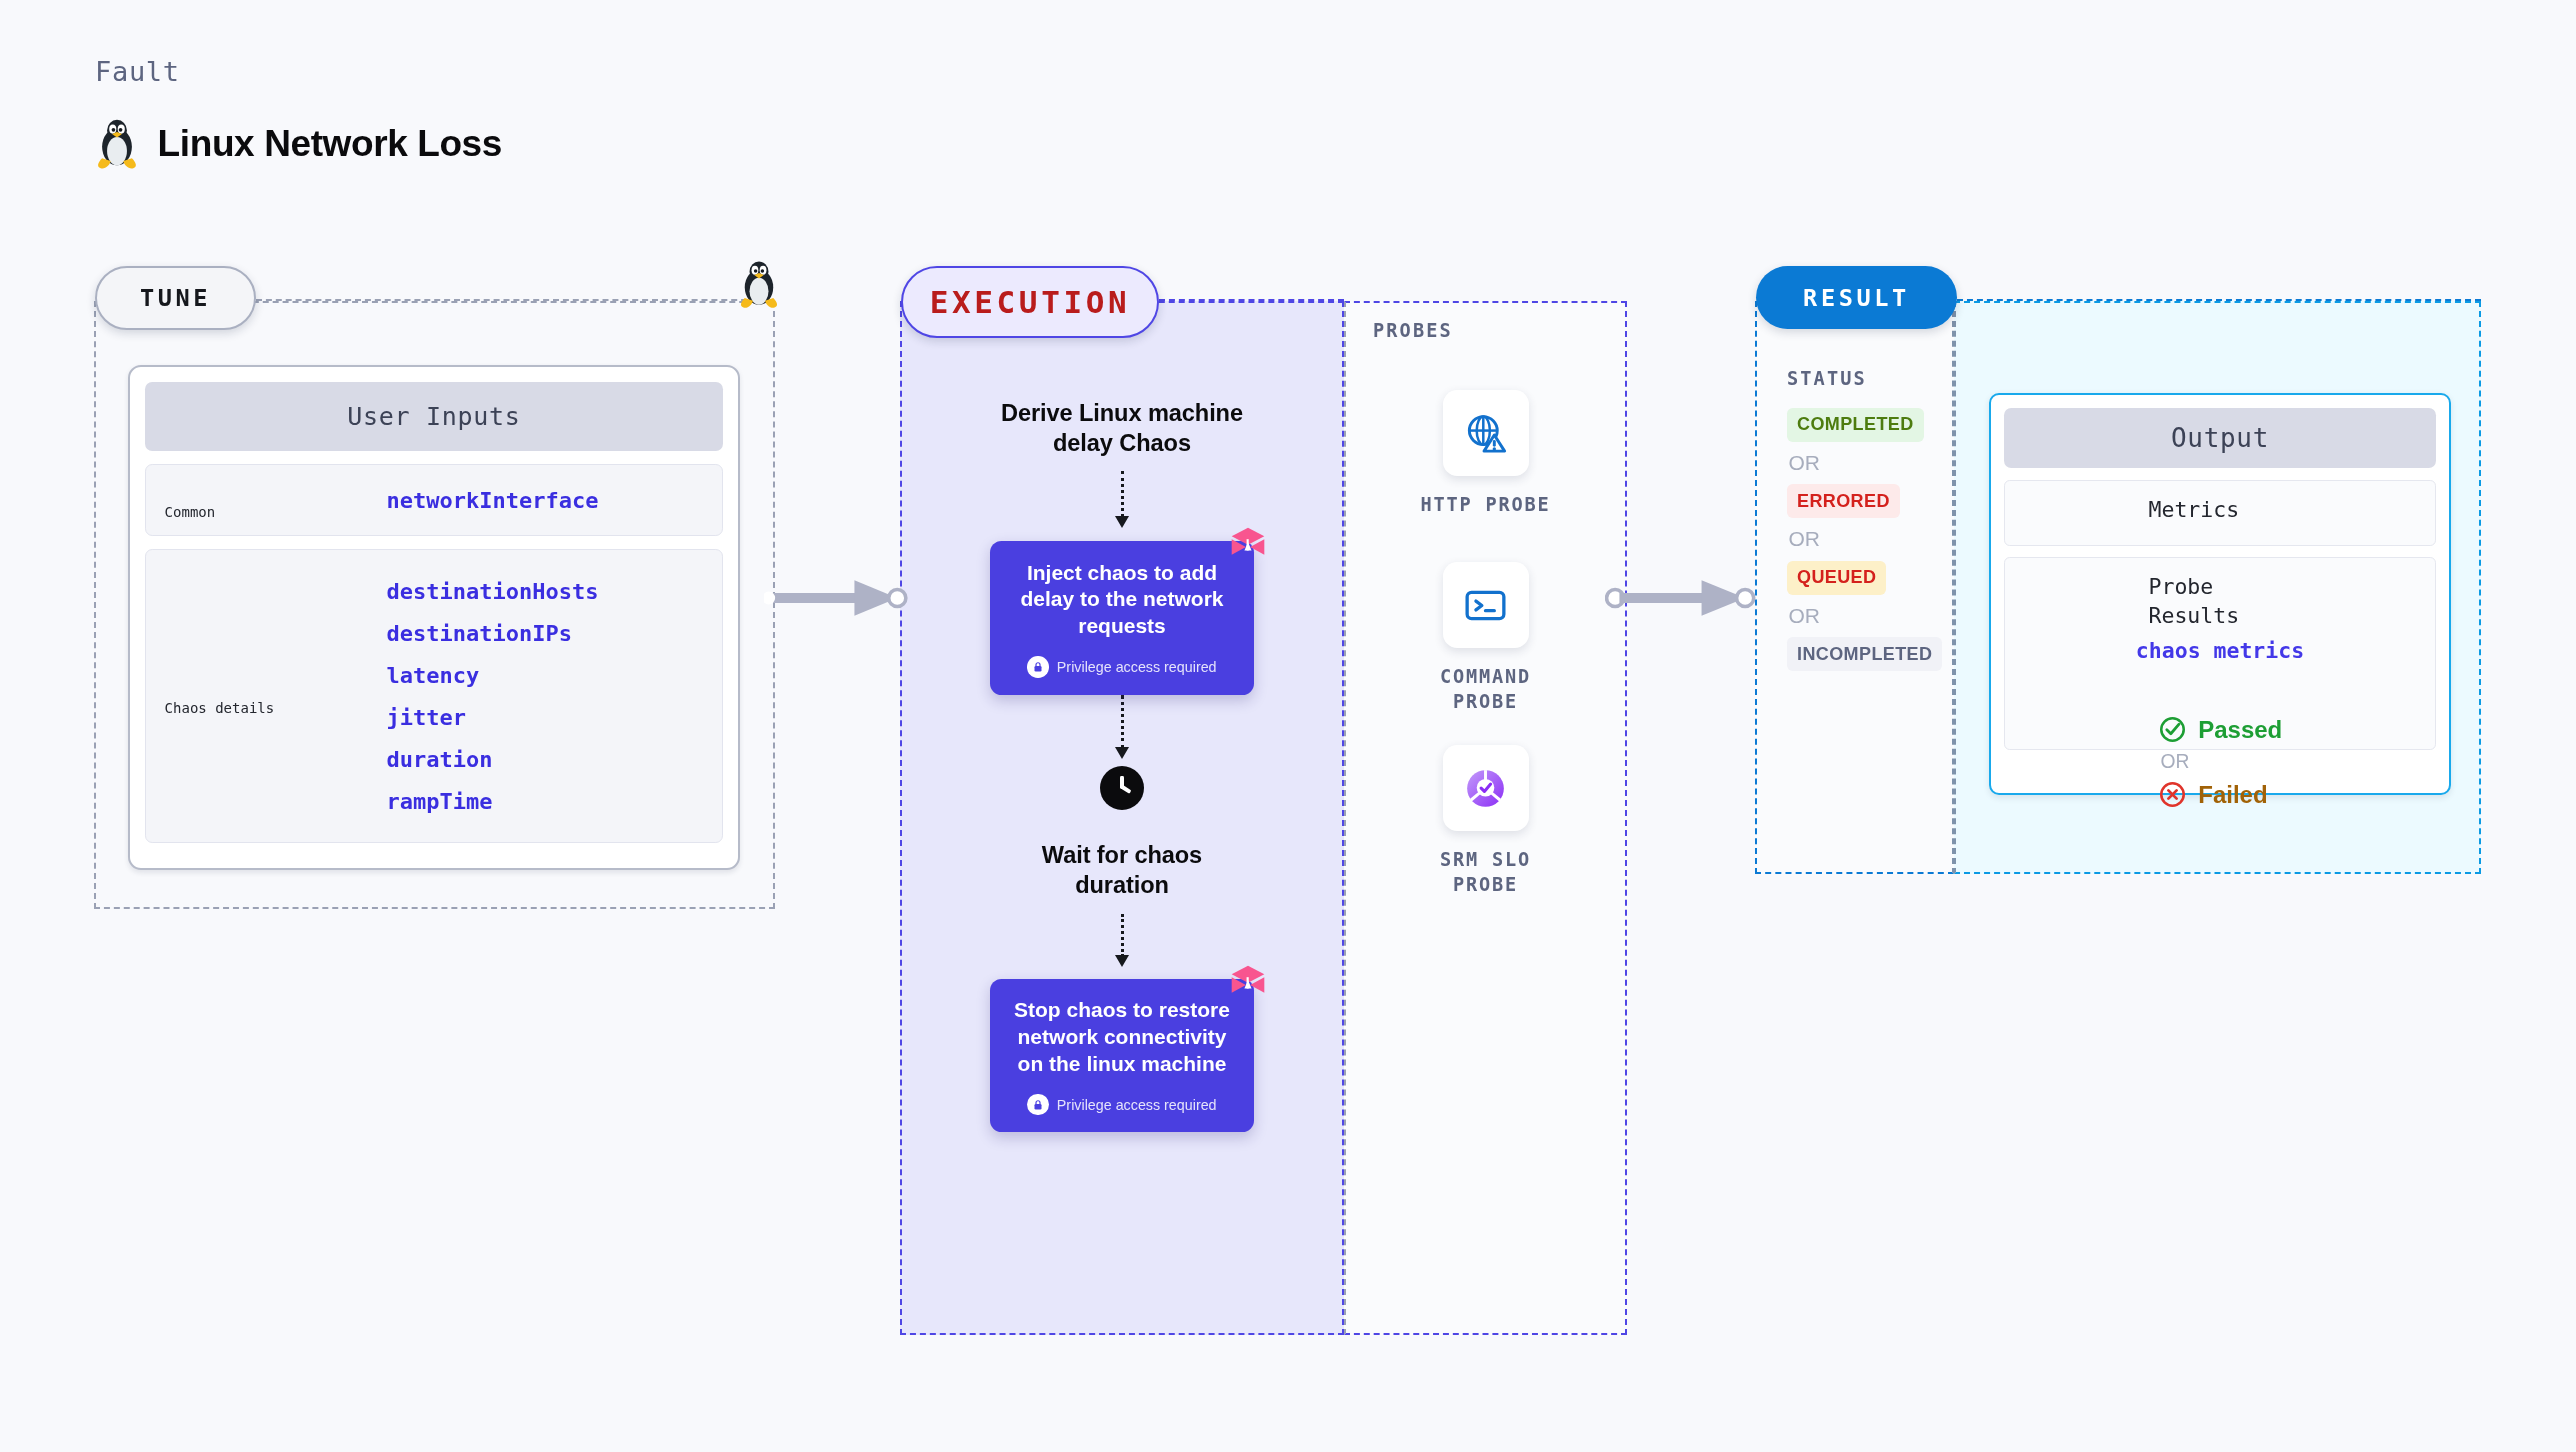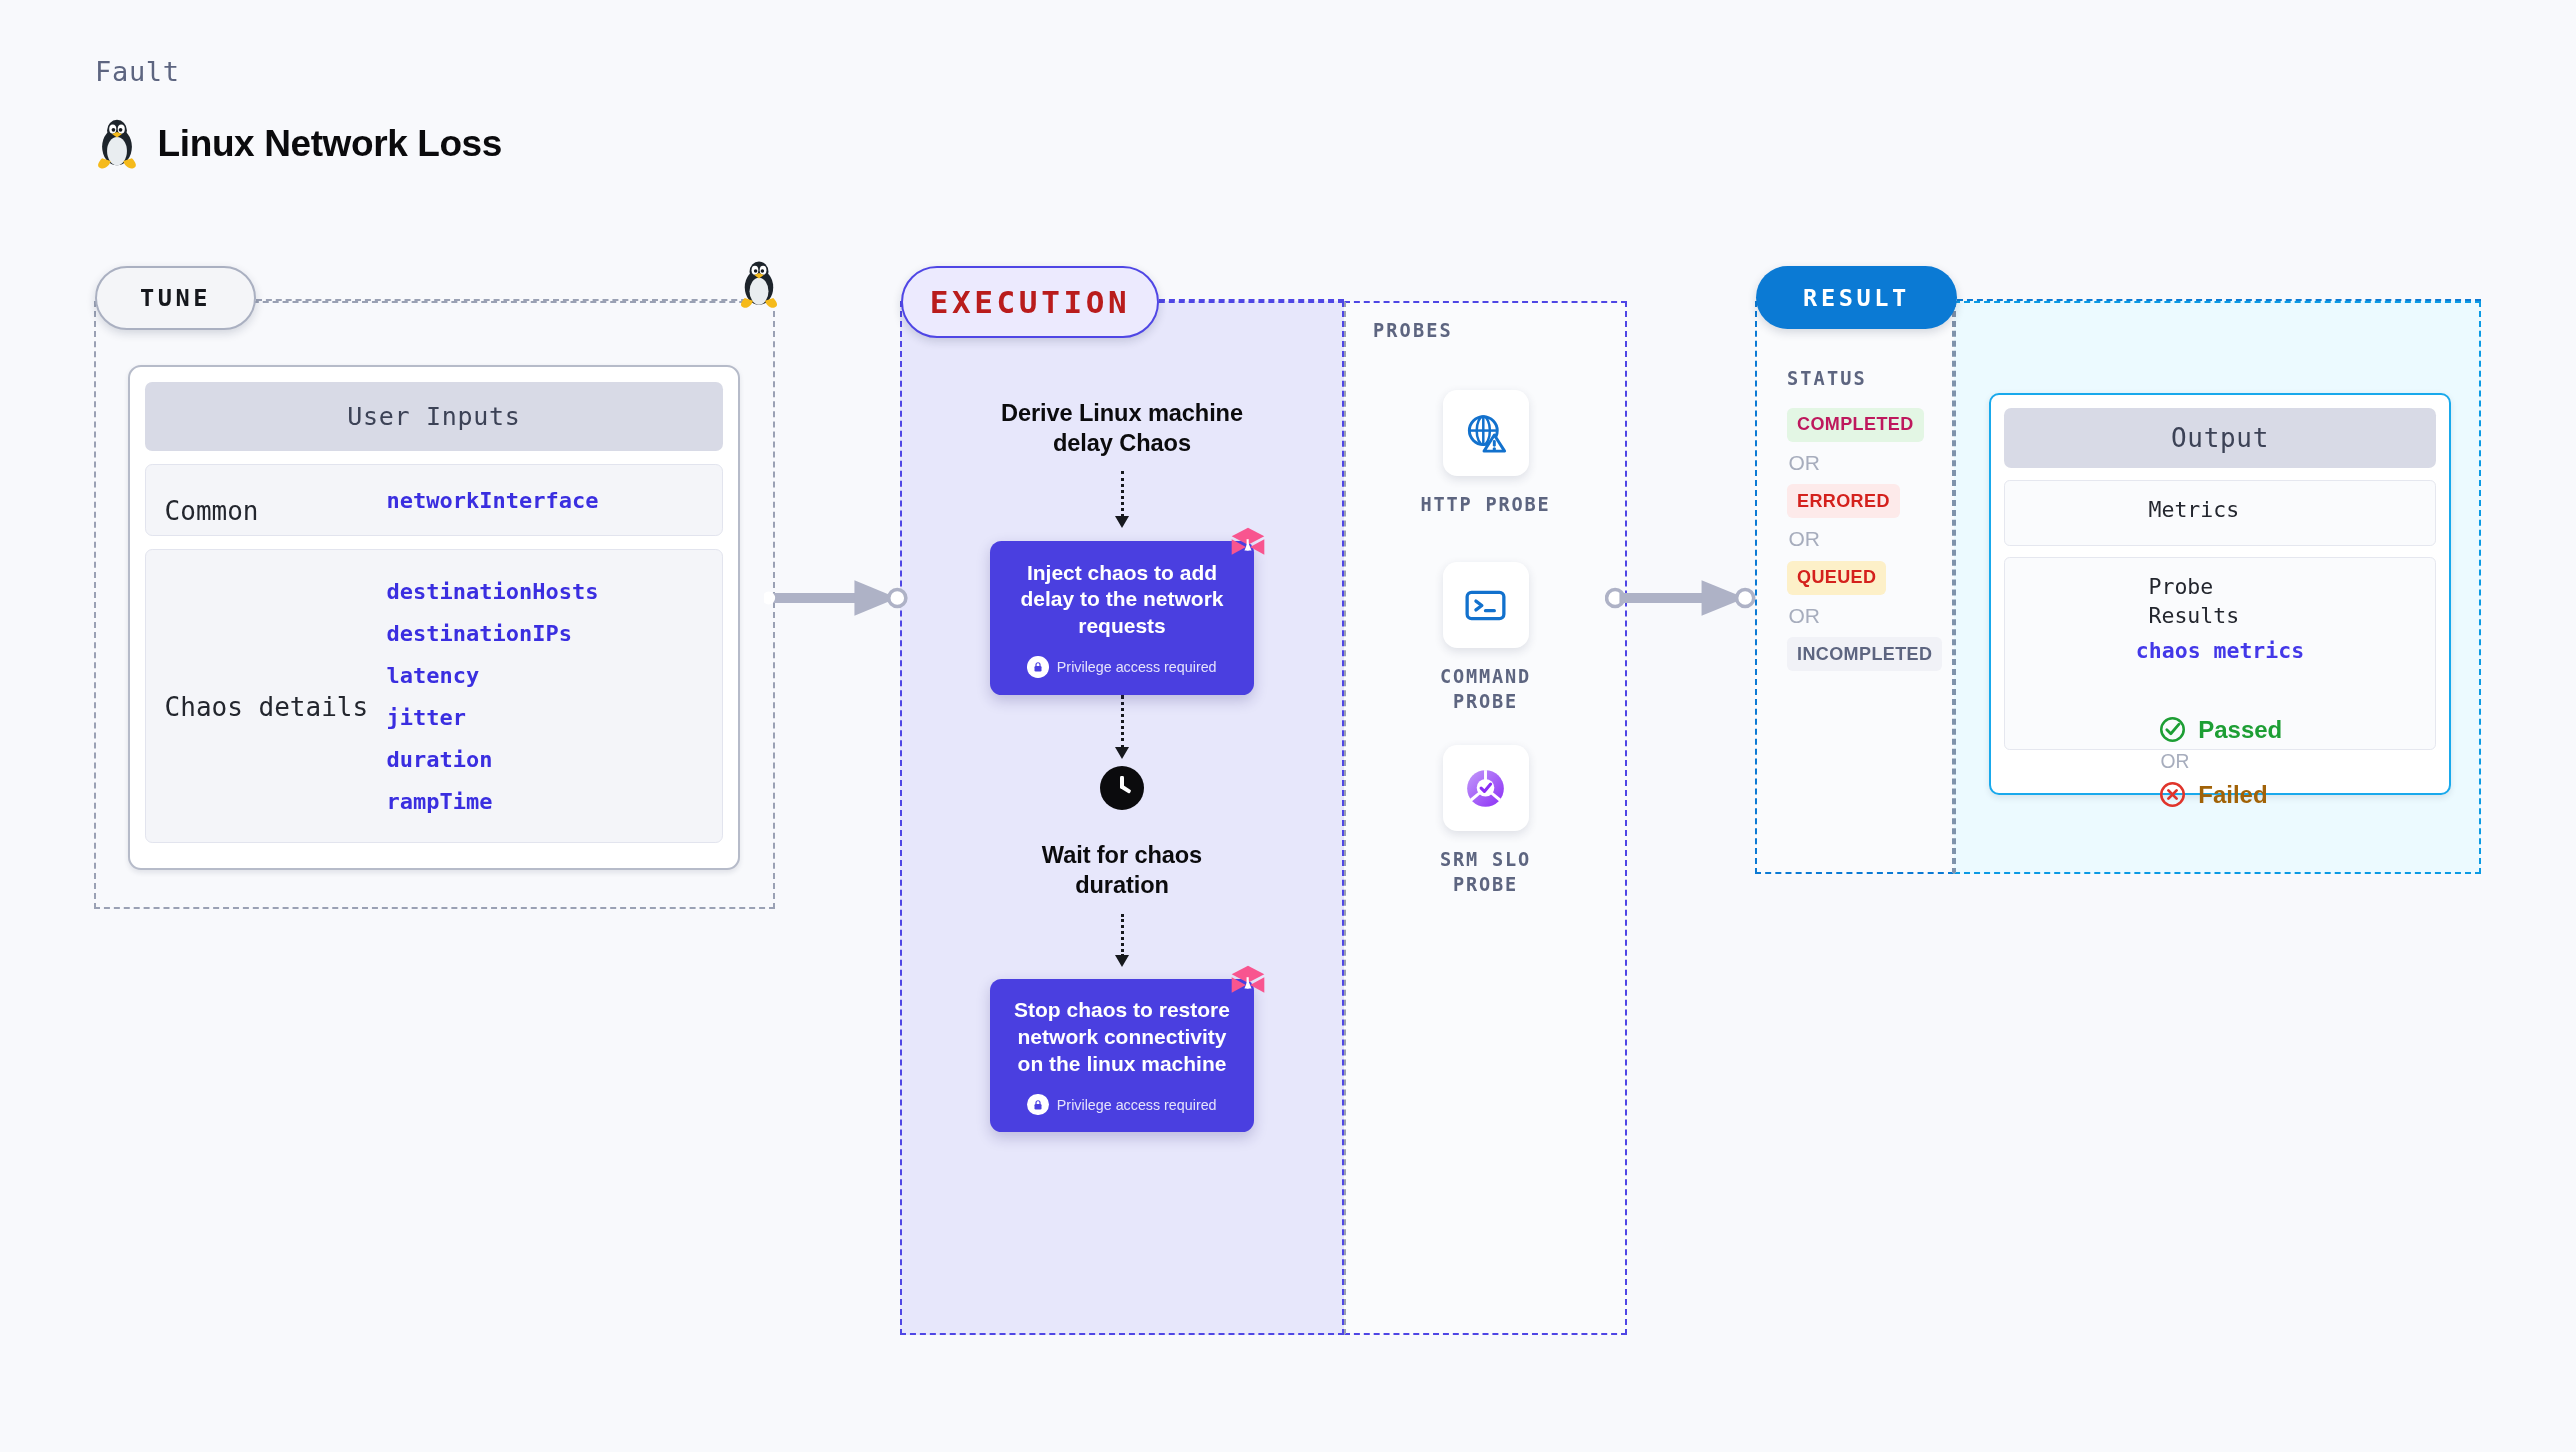--- a/index.html
+++ b/index.html
@@ -93,21 +93,21 @@
     font-family:"DejaVu Sans Mono", monospace;
     font-size:25px; color:#3c4256; letter-spacing:0.7px;
   }
   .ui-row {
     margin-top:13px; background:#f4f5f9; border:1.4px solid #e2e4ee;
     border-radius:7.2px; display:flex; align-items:center;
     padding:15.8px 18.6px;
   }
   .ui-row-label {
     font-family:"DejaVu Sans Mono", monospace;
-    font-size:26px; color:#23262e; width:222px; flex:0 0 222px;
+    font-size:14px; color:#23262e; width:222px; flex:0 0 222px;
     line-height:1.3;
     margin-top:24px;
   }
   .ui-row-vals {
     display:flex; flex-direction:column; gap:17px;
     font-family:"DejaVu Sans Mono", monospace;
     font-size:22px; color:#3a2ee0; font-weight:700;
   }
   .ui-row-common { height:72px; }
   .ui-row-chaos  { height:294px; align-items:center; }
@@ -430,21 +430,21 @@
       </svg>
     </div>
     <div class="probe-label">
       <div>SRM  SLO</div>
       <div>PROBE</div>
     </div>
   </div>
 
   <div class="status-title">STATUS</div>
   <div class="status-list">
-    <span class="badge" style="background:#e3f6e4; color:#be185d;">COMPLETED</span>
+    <span class="badge" style="background:#e3f6e4; color:#4d7c0f;">COMPLETED</span>
     <span class="or-text">OR</span>
     <span class="badge" style="background:#fdeaea; color:#d4211d;">ERRORED</span>
     <span class="or-text">OR</span>
     <span class="badge" style="background:#fdf0c8; color:#d4211d;">QUEUED</span>
     <span class="or-text">OR</span>
     <span class="badge" style="background:#f1f2f7; color:#5d6580;">INCOMPLETED</span>
   </div>
 
   <div class="output-card">
     <div class="ui-header" style="height:60px; font-size:26px;">Output</div>

